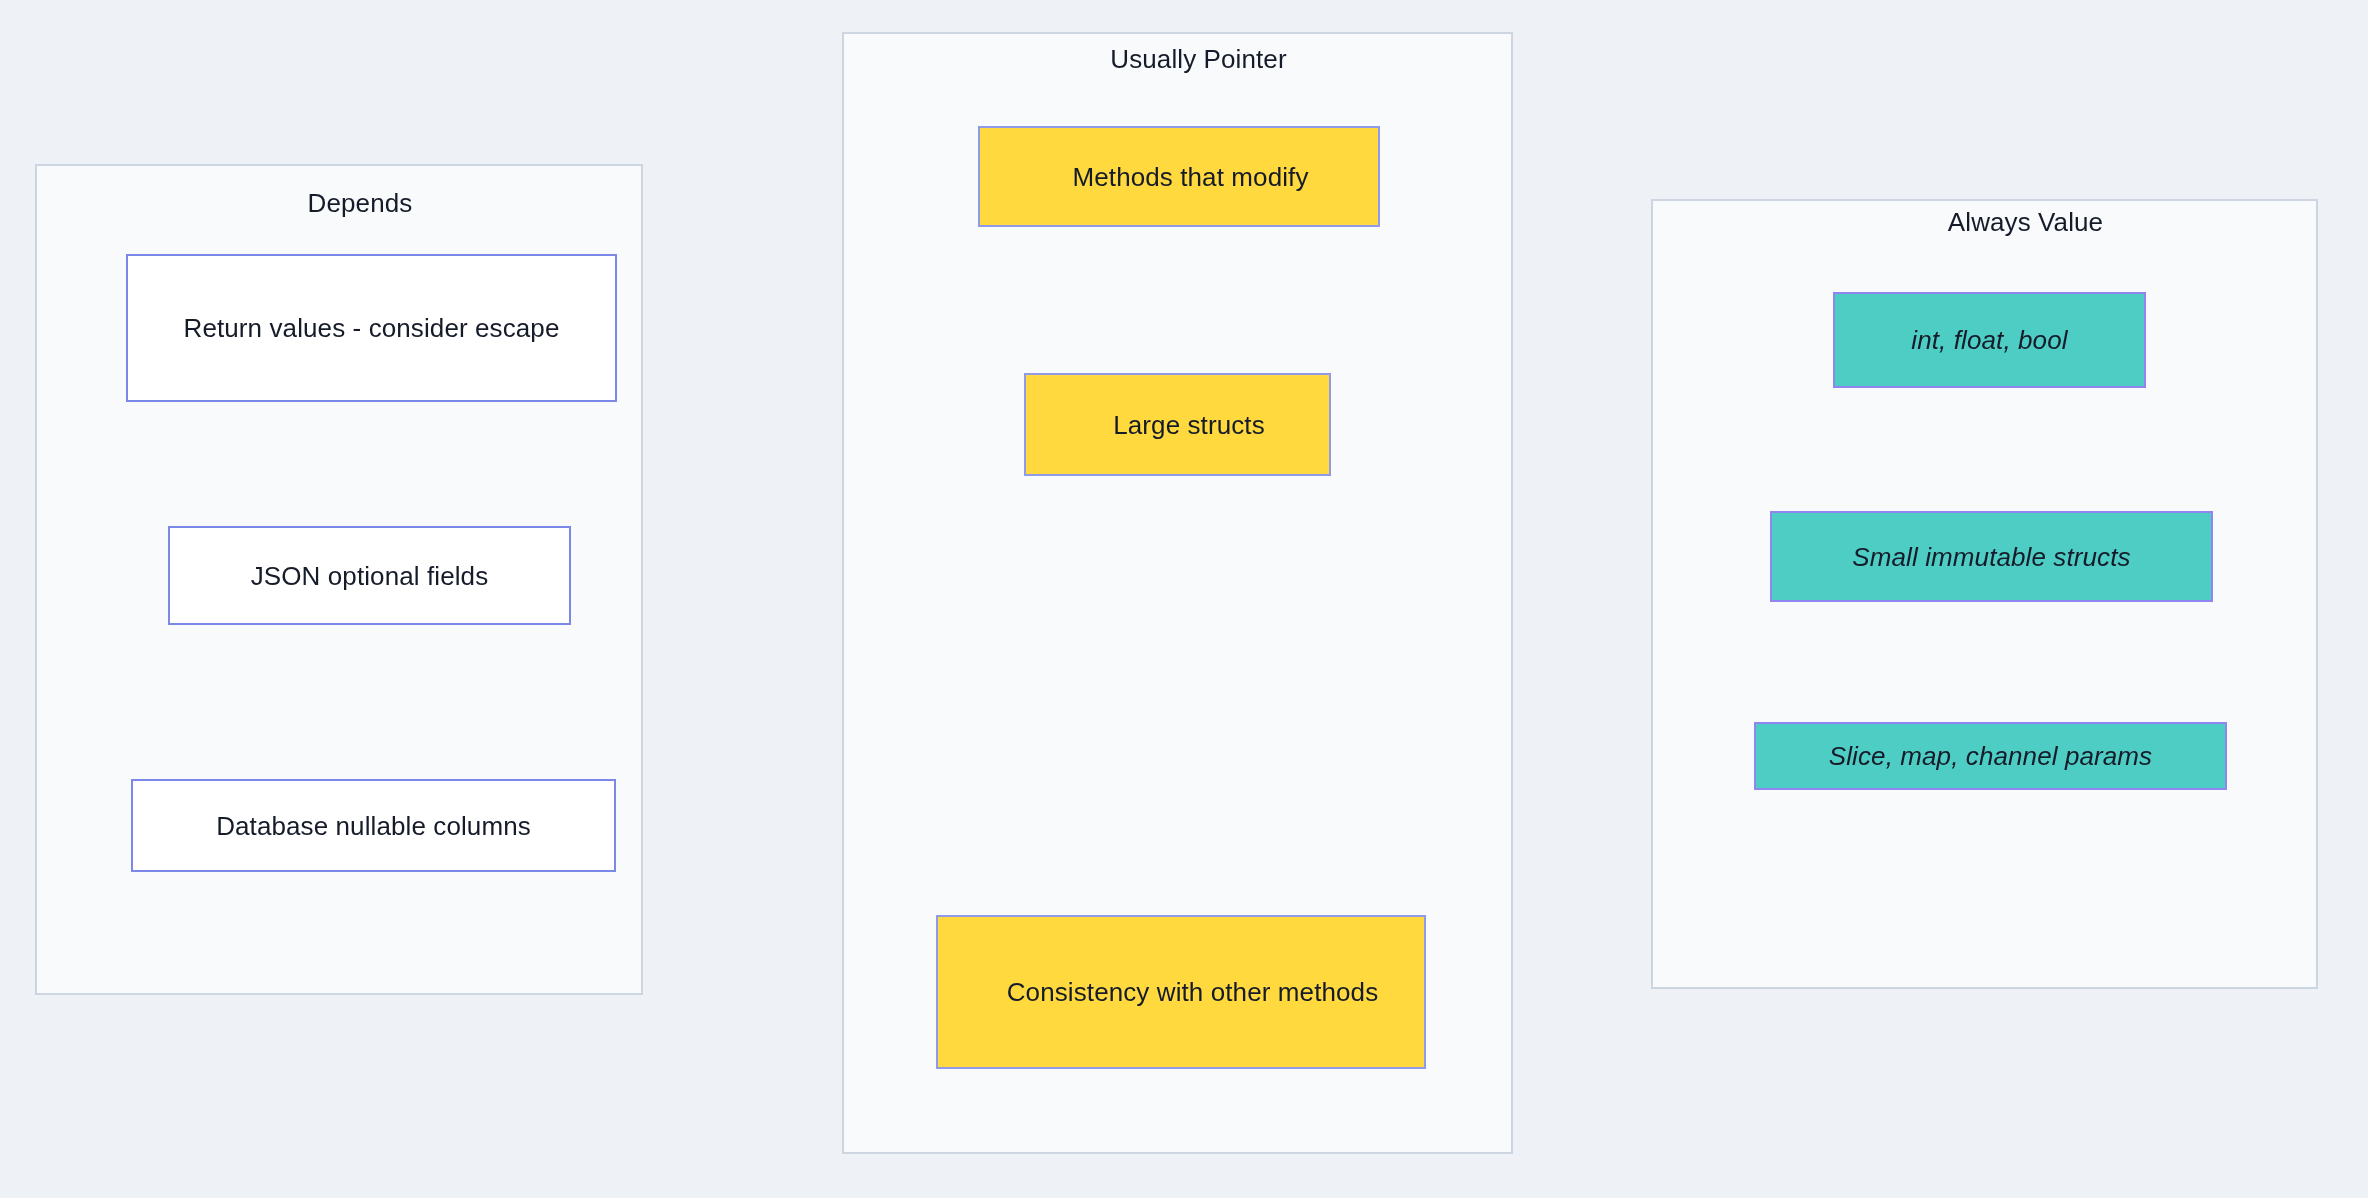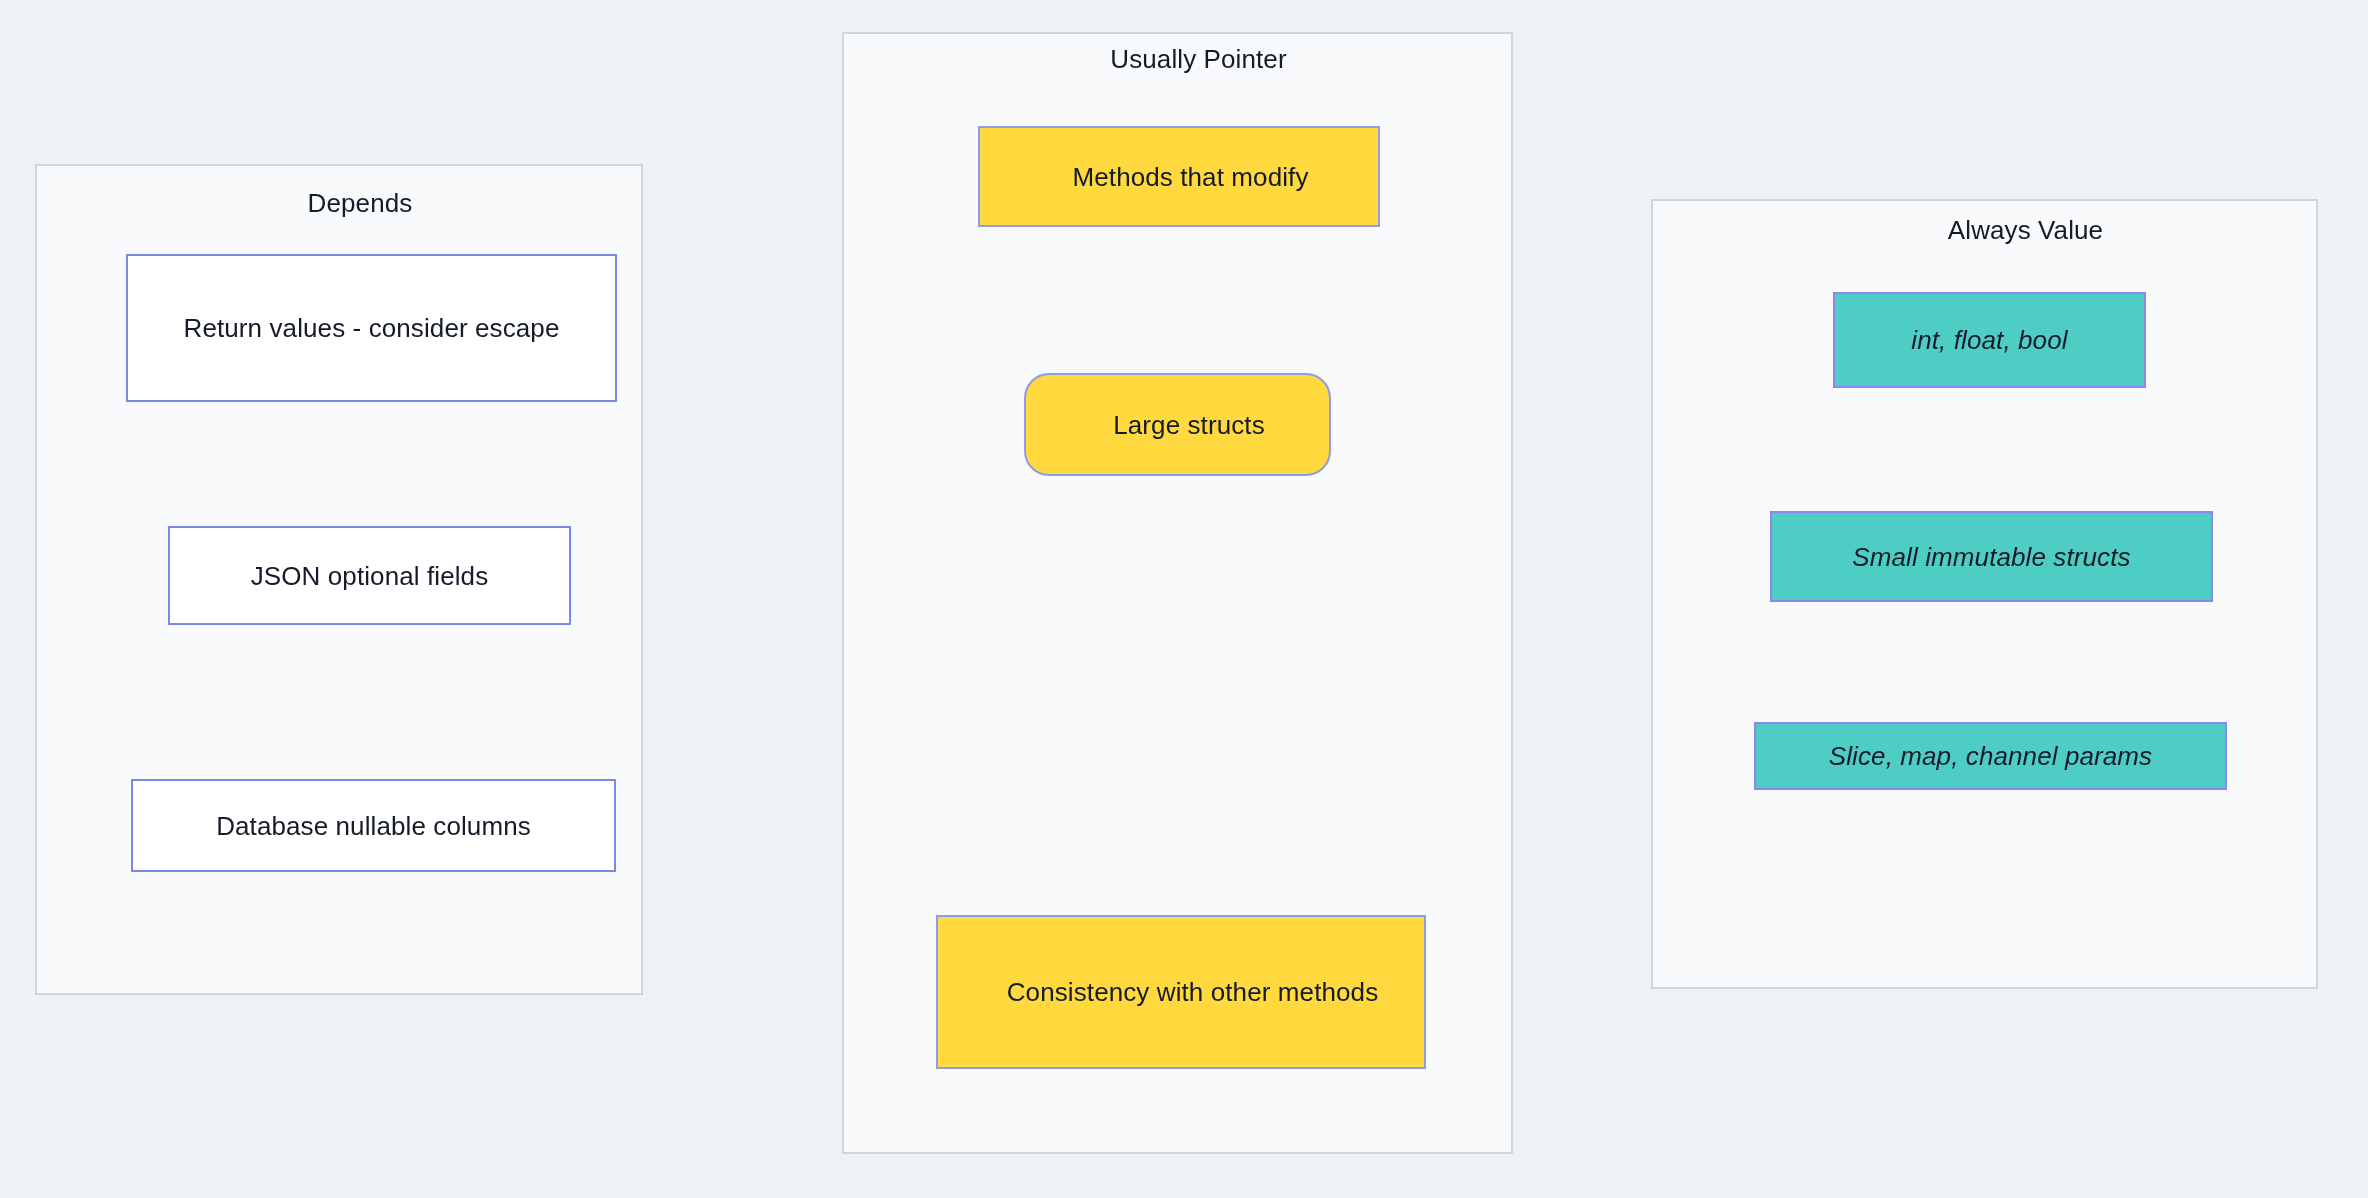--- a/index.html
+++ b/index.html
@@ -97,32 +97,32 @@
     </div>
   </div>
 
   <div class="group" style="left: 842px; top: 32px; width: 671px; height: 1122px; background: rgb(248, 250, 252); border-color: rgb(204, 213, 224);">
     <div class="group-title" style="top:10px;">Usually Pointer</div>
 
     <div class="node yellow" style="left: 134px; top: 92px; width: 402px; height: 101px; background: rgb(255, 217, 61); border-color: rgb(143, 154, 232);">
       <span class="node-label">Methods that modify</span>
     </div>
 
-    <div class="node yellow" style="left: 180px; top: 339px; width: 307px; height: 103px; background: rgb(255, 217, 61); border-color: rgb(143, 154, 232); border-radius: 25px;">
+    <div class="node yellow" style="left: 180px; top: 339px; width: 307px; height: 103px; background: rgb(255, 217, 61); border-color: rgb(143, 154, 232);">
       <span class="node-label">Large structs</span>
     </div>
 
 
     <div class="node yellow" style="left: 92px; top: 881px; width: 490px; height: 154px; background: rgb(255, 217, 61); border-color: rgb(143, 154, 232);">
       <span class="node-label">Consistency with other methods</span>
     </div>
   </div>
 
   <div class="group" style="left: 1651px; top: 199px; width: 667px; height: 790px; background: rgb(248, 250, 252); border-color: rgb(204, 213, 224);">
-    <div class="group-title" style="top:14px;margin-left:40px;">Always Value</div>
+    <div class="group-title" style="top:6px;margin-left:40px;">Always Value</div>
 
     <div class="node teal" style="left: 180px; top: 91px; width: 313px; height: 96px; background: rgb(78, 205, 196); border-color: rgb(143, 134, 240);">
       <span class="node-label">int, float, bool</span>
     </div>
 
     <div class="node teal" style="left: 117px; top: 310px; width: 443px; height: 91px; background: rgb(78, 205, 196); border-color: rgb(143, 134, 240);">
       <span class="node-label">Small immutable structs</span>
     </div>
 
     <div class="node teal" style="left: 101px; top: 521px; width: 473px; height: 68px; background: rgb(78, 205, 196); border-color: rgb(143, 134, 240);">

